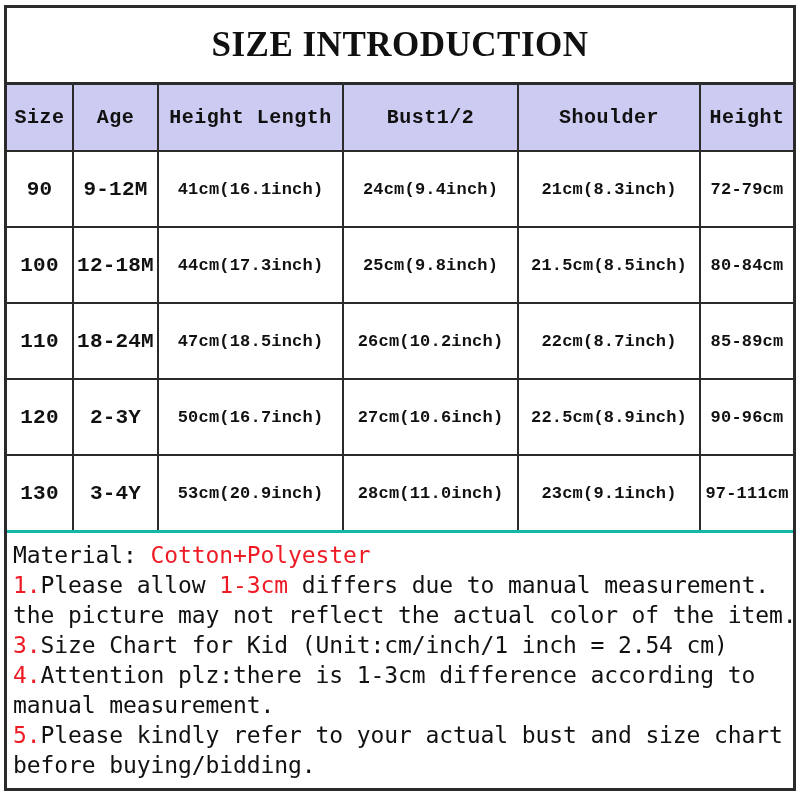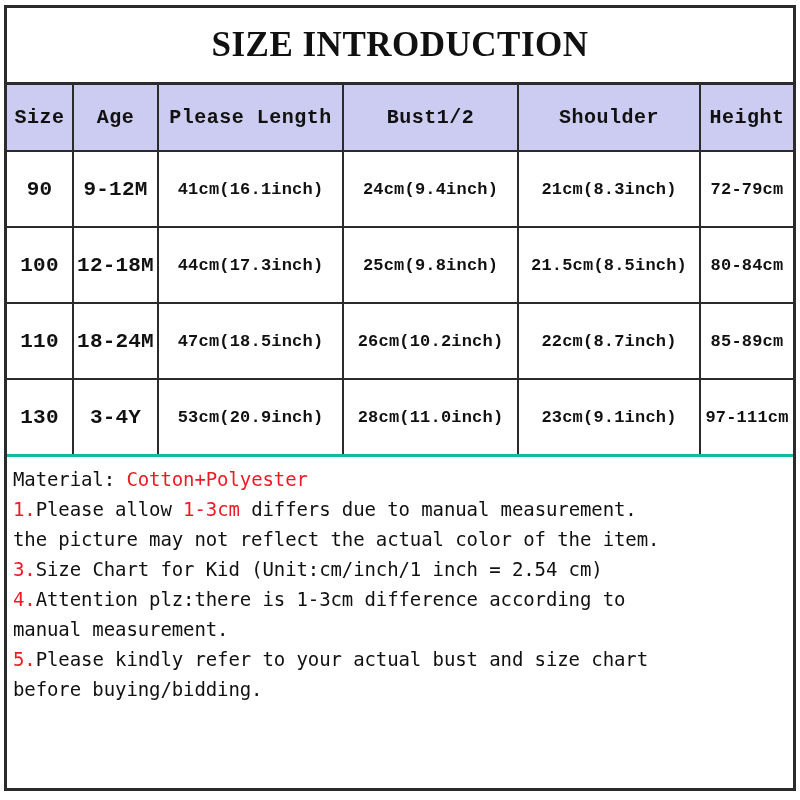--- a/index.html
+++ b/index.html
@@ -104,21 +104,21 @@
   col.c-shoulder { width: 182px; }
   col.c-height   { width: 93px;  }
 
   
   #notes {
     padding: 7px 0 0 6px;
     box-sizing: border-box;
   }
   .note-line {
     font-family: "DejaVu Sans Mono", monospace;
-    font-size: 19px;
+    font-size: 23px;
     line-height: 30px;
     color: #111;
     white-space: nowrap;
     letter-spacing: -0.1px;
   }
   .red { color: #ee1b24; }
   .note-num { color: #ee1b24; }
 </style>
 </head>
 <body>
@@ -136,21 +136,21 @@
           <col class="c-age">
           <col class="c-length">
         <col class="c-bust">
           <col class="c-shoulder">
           <col class="c-height">
       </colgroup>
       <thead>
         <tr>
           <th>Size</th>
           <th>Age</th>
-          <th>Please Length</th>
+          <th>Height Length</th>
           <th>Bust1/2</th>
           <th>Shoulder</th>
           <th>Height</th>
         </tr>
       </thead>
       <tbody>
         <tr>
           <td class="col-size">90</td>
           <td class="col-age">9-12M</td>
           <td>41cm(16.1inch)</td>
@@ -168,20 +168,28 @@
         </tr>
         <tr>
           <td class="col-size">110</td>
           <td class="col-age">18-24M</td>
           <td>47cm(18.5inch)</td>
           <td>26cm(10.2inch)</td>
           <td>22cm(8.7inch)</td>
           <td>85-89cm</td>
         </tr>
         <tr>
+          <td class="col-size">120</td>
+          <td class="col-age">2-3Y</td>
+          <td>50cm(16.7inch)</td>
+          <td>27cm(10.6inch)</td>
+          <td>22.5cm(8.9inch)</td>
+          <td>90-96cm</td>
+        </tr>
+        <tr>
           <td class="col-size">130</td>
           <td class="col-age">3-4Y</td>
           <td>53cm(20.9inch)</td>
           <td>28cm(11.0inch)</td>
           <td>23cm(9.1inch)</td>
           <td>97-111cm</td>
         </tr>
       </tbody>
     </table>
 

